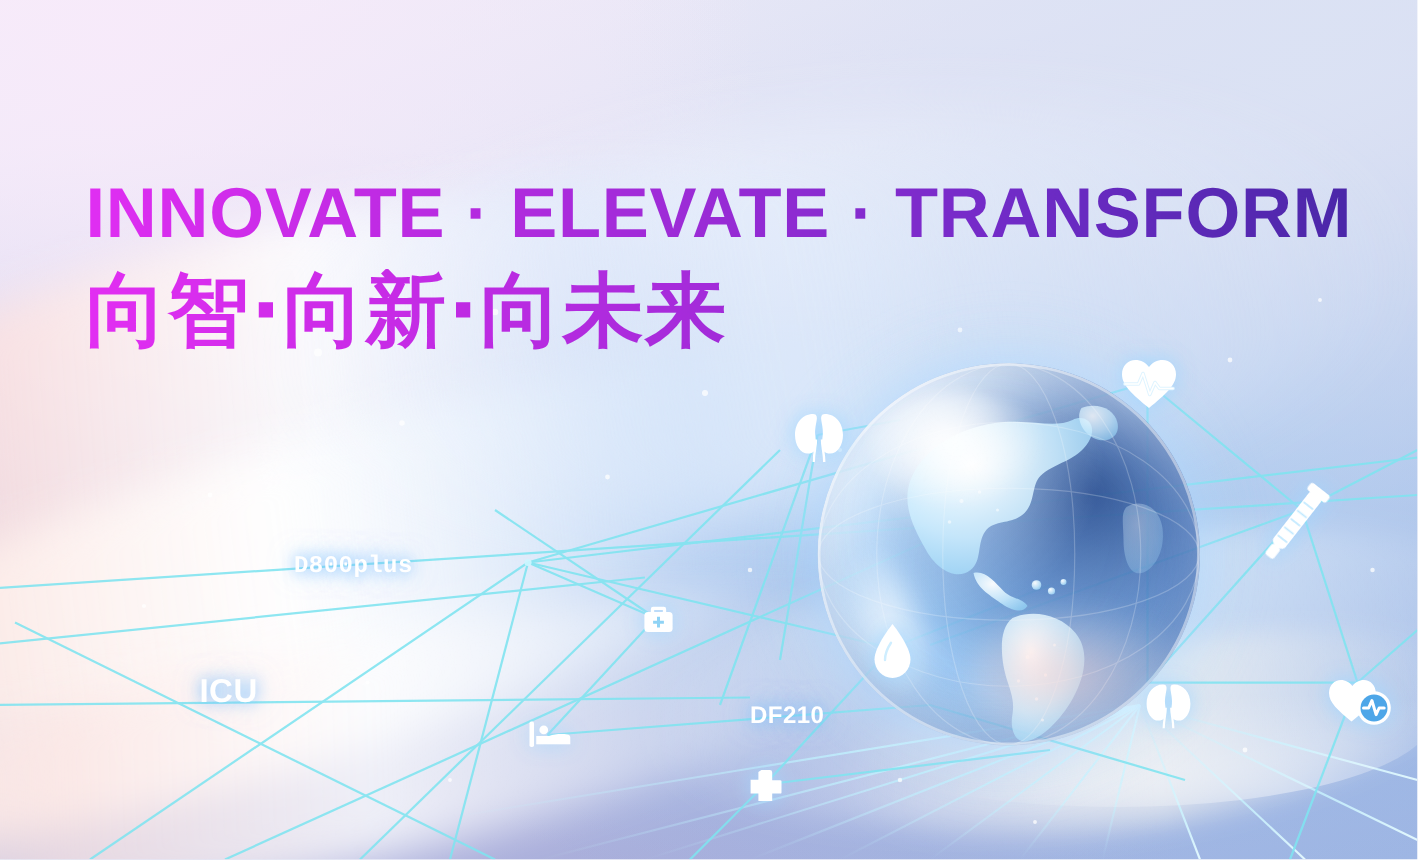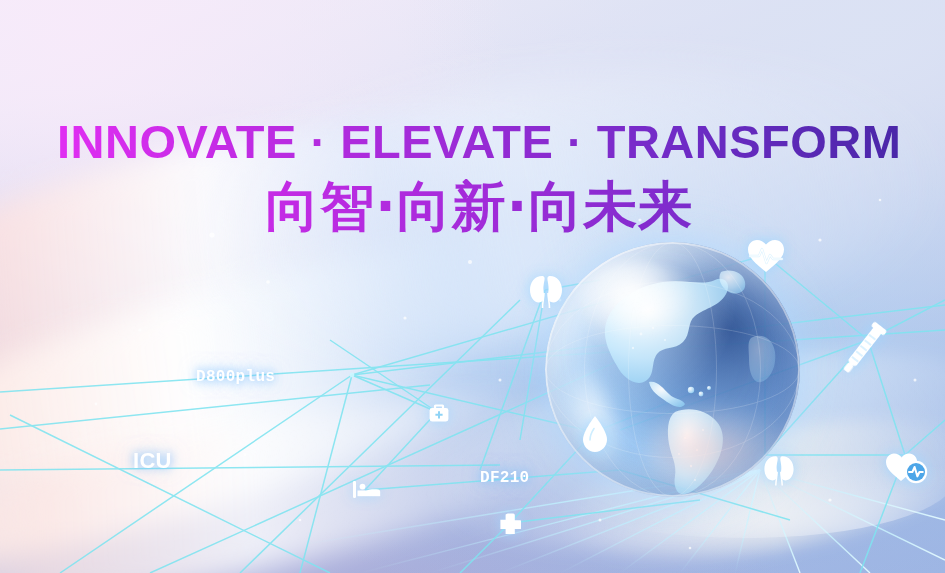--- a/index.html
+++ b/index.html
@@ -86,21 +86,20 @@
     white-space:nowrap;
   }
   .line-cn{
     margin-top:14px;
     font-size:54px;font-weight:bold;letter-spacing:1px;line-height:1.05;
     font-family:"DejaVu Sans","Liberation Sans",sans-serif;
     background:linear-gradient(90deg,#e22ef2 0%,#c72be6 24%,#a22bd9 50%,#7a2ccb 76%,#5a2ab4 100%);
     -webkit-background-clip:text;background-clip:text;
     -webkit-text-fill-color:transparent;color:transparent;
     white-space:nowrap;
-    text-align:center;
   }
 
   
   .sparkles{position:absolute;left:0;top:0;width:945px;height:573px;pointer-events:none;}
 </style>
 </head>
 <body>
 
 <div id="banner">
 
@@ -351,20 +350,20 @@
       <path d="M17 34 C8 26.5 2 21.5 2 15 C2 10 5.6 6.4 10 6.4 C13 6.4 15.8 8 17.6 10.4
                C19.4 8 22.2 6.4 25.2 6.4 C29.6 6.4 33.2 10 33.2 15 C33.2 21.5 26 26.5 17 34 Z"></path>
       <circle cx="32" cy="25" r="11.2"></circle>
       <circle cx="32" cy="25" r="9" fill="#4da6e8"></circle>
       <path d="M25 25 h3.4 l2.2 -5 l2.8 9.4 l2 -4.4 h3.4" stroke="#ffffff" stroke-width="2" fill="none" stroke-linejoin="round" stroke-linecap="round"></path>
     </svg>
   </div>
 
   <div class="tech-label" style="left:196px;top:368px;font-size:16px;font-family:Liberation Mono, monospace;">D800plus</div>
   <div class="tech-label" style="left:133px;top:448px;font-size:22px;">ICU</div>
-  <div class="tech-label" style="left:480px;top:469px;font-size:16px;font-family:Liberation Mono, monospace;">DF210</div>
+  <div class="tech-label" style="left:500px;top:469px;font-size:16px;">DF210</div>
 
   <div id="headline">
     <div class="line-en">INNOVATE · ELEVATE · TRANSFORM</div>
     <div class="line-cn">向智·向新·向未来</div>
   </div>
 
 </div>
 
 </body></html>

